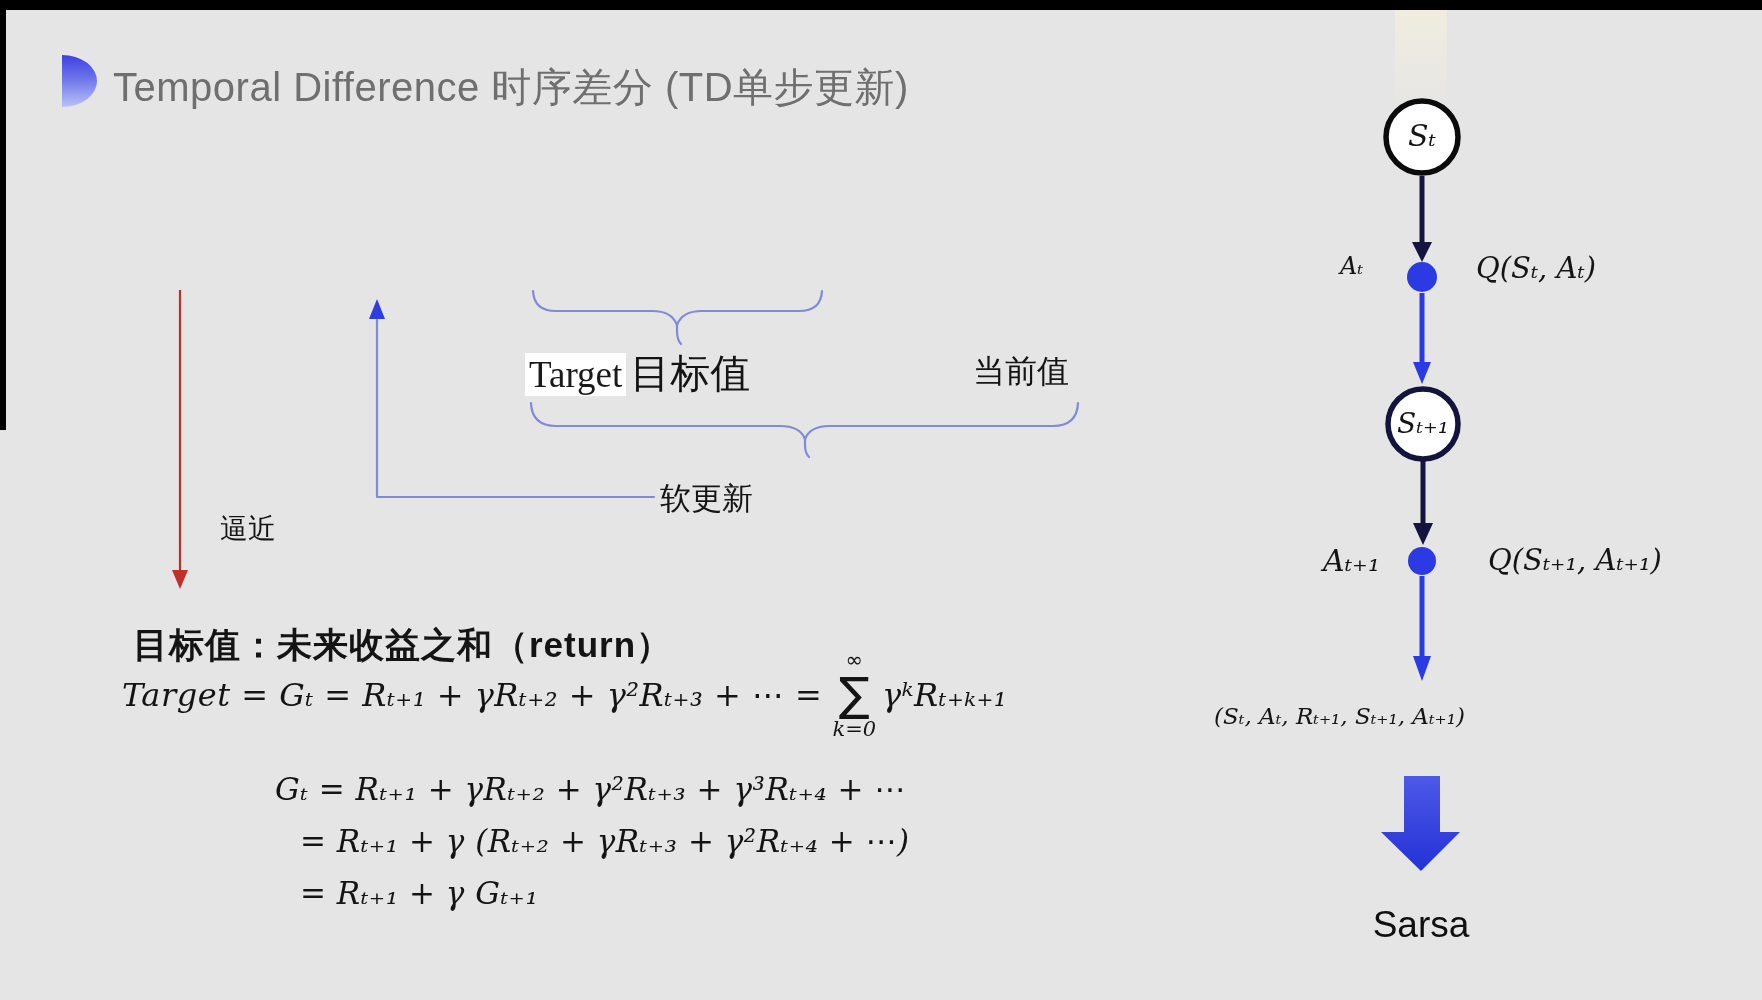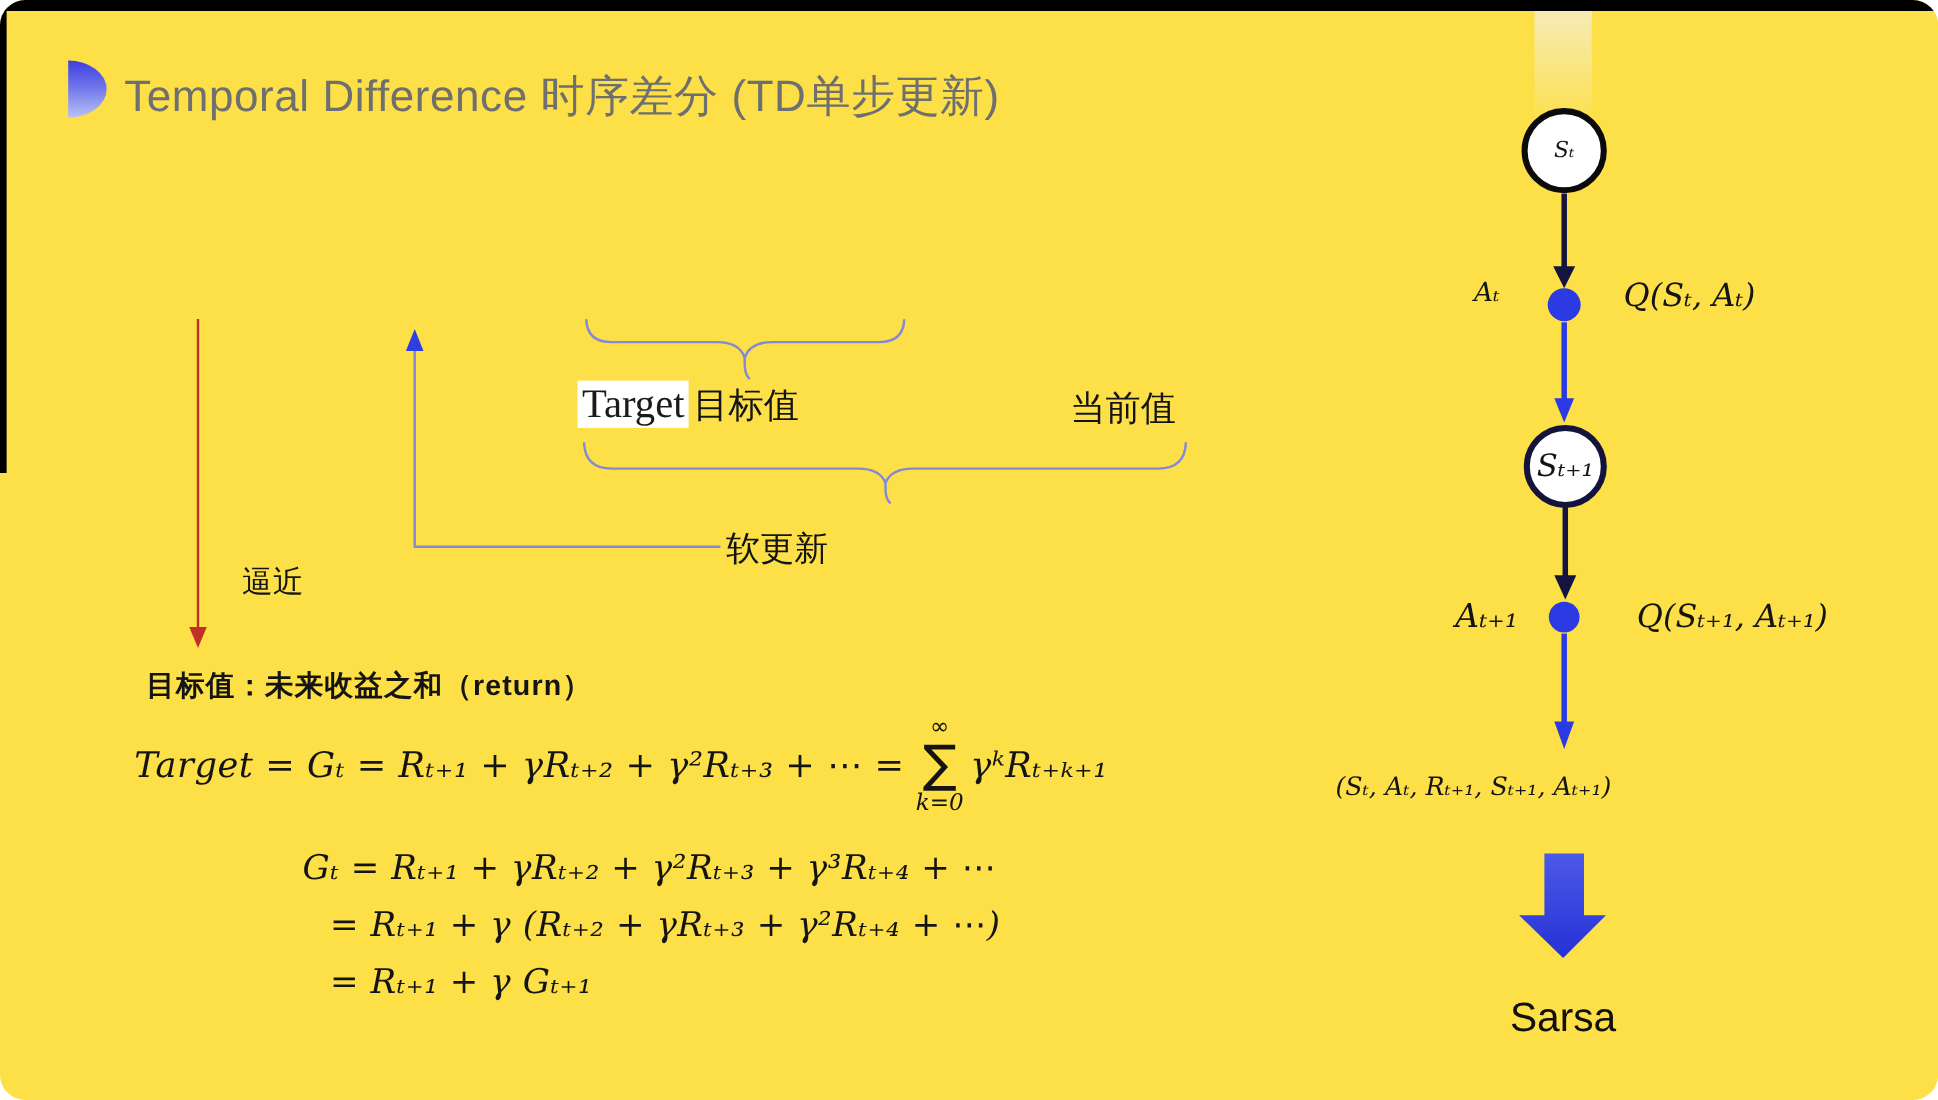--- a/index.html
+++ b/index.html
@@ -1,22 +1,21 @@
 <!DOCTYPE html>
 <html><head>
 <meta charset="utf-8">
 <style>
   html,body{margin:0;padding:0;background:#ffffff;}
   #slide{
     position:relative;
     width:1762px;height:1000px;
-    background:#fde047;
+    background:#e5e5e5;
     overflow:hidden;
     font-family:"Liberation Sans","DejaVu Sans",sans-serif;
-    border-radius:23px;
   }
   .abs{position:absolute;}
   .frame-top{left:0;top:0;width:1762px;height:10px;background:#000;}
   .frame-left{left:0;top:0;width:6px;height:430px;background:#000;}
   .title-decor{
     left:62px;top:55px;width:35px;height:52px;
     background:linear-gradient(180deg,#3d3fe0 0%,#6d74ea 45%,#b9c2f4 100%);
     border-radius:0 100% 100% 0 / 0 50% 50% 0;
   }
   .page-title{
@@ -28,40 +27,40 @@
     font-family:"DejaVu Serif","DejaVu Sans",serif;
     font-style:italic;color:#141414;white-space:nowrap;
   }
   .cjk{color:#141414;white-space:nowrap;}
   .main-formula{left:93px;top:200px;font-size:33px;letter-spacing:0.5px;}
   .target-label{left:503px;top:346px;display:flex;align-items:baseline;margin-left:22px;}
   .target-en{
     font-family:"Liberation Serif","DejaVu Serif",serif;
     font-size:37px;color:#1a1a1a;background:#ffffff;padding:0 4px;
   }
-  .target-cn{font-size:32px;font-weight:500;margin-left:4px;}
+  .target-cn{font-size:40px;font-weight:500;margin-left:4px;}
   .current-label{left:973px;top:350px;font-size:32px;font-weight:500;}
   .soft-update-label{left:660px;top:478px;font-size:31px;font-weight:500;}
   .approach-label{left:220px;top:510px;font-size:28px;font-weight:500;}
-  .return-heading{left:133px;top:606px;font-size:26px;font-weight:600;letter-spacing:1px;}
+  .return-heading{left:133px;top:622px;font-size:35px;font-weight:600;letter-spacing:1px;}
   .target-eq{left:122px;top:650px;display:flex;align-items:center;}
   .target-eq .eq-part{font-size:32px;letter-spacing:0.5px;}
   .sum-stack{display:flex;flex-direction:column;align-items:center;margin:0 6px 0 10px;}
   .sum-top{font-size:21px;font-style:normal;font-family:"DejaVu Sans",sans-serif;color:#141414;line-height:20px;}
   .sum-sigma{font-size:46px;font-style:normal;font-family:"DejaVu Sans",sans-serif;color:#141414;line-height:48px;}
   .sum-bottom{font-size:21px;line-height:22px;}
   .g-lines{left:275px;top:763px;}
   .g-line{font-size:31px;letter-spacing:0.5px;line-height:52px;}
   .g-indent{margin-left:25px;}
   .highlight-band{
     left:1395px;top:10px;width:52px;height:105px;
     background:linear-gradient(180deg,rgba(244,239,221,0.75) 0%,rgba(252,252,250,0) 100%);
   }
   .diag-label{white-space:nowrap;}
-  .ds-t{left:1422px;top:137px;transform:translate(-50%,-54%);font-size:20px;}
+  .ds-t{left:1422px;top:137px;transform:translate(-50%,-54%);font-size:30px;}
   .da-t{left:1340px;top:252px;font-size:24px;}
   .dq-t{left:1476px;top:251px;font-size:29px;}
   .ds-t1{left:1423px;top:424px;transform:translate(-50%,-52%);font-size:28px;}
   .da-t1{left:1323px;top:543px;font-size:30px;}
   .dq-t1{left:1488px;top:543px;font-size:29px;}
   .dtuple{left:1214px;top:703px;font-size:23px;}
   .dsarsa{left:1421px;top:904px;transform:translateX(-50%);font-size:37px;font-weight:500;color:#101010;}
   svg.overlay{position:absolute;left:0;top:0;pointer-events:none;}
 </style>
 </head>

